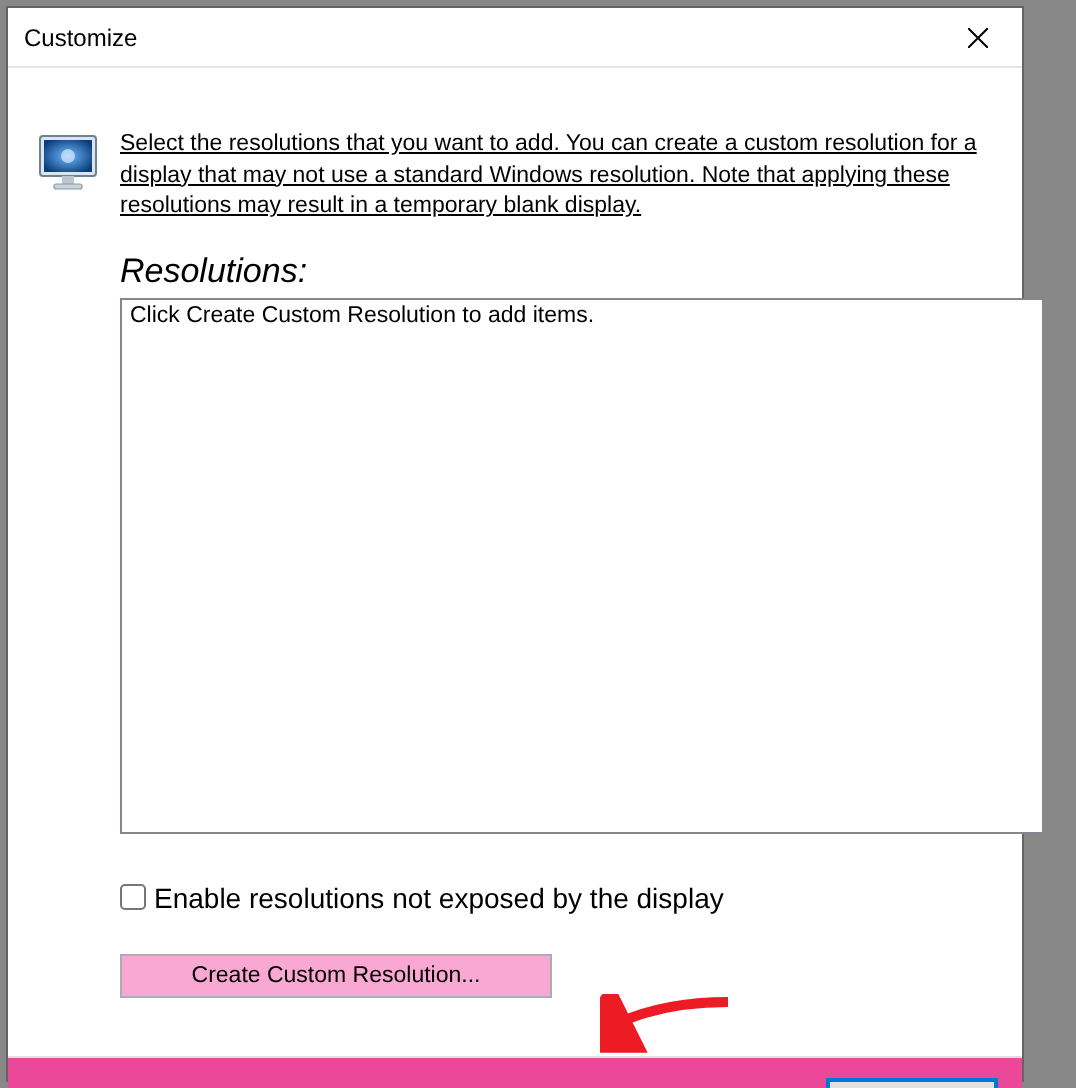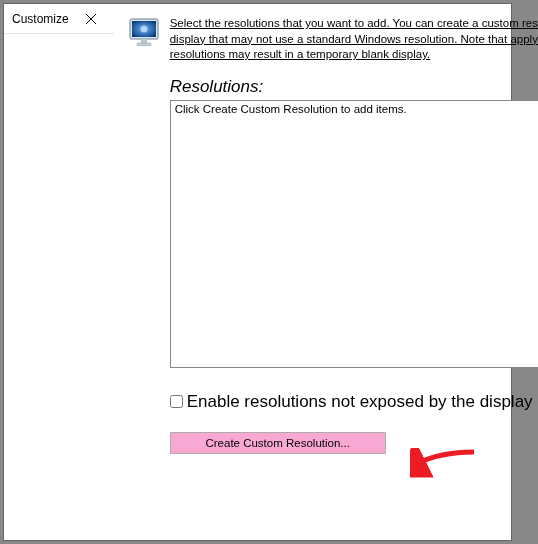--- a/index.html
+++ b/index.html
@@ -11,21 +11,22 @@
       height: 544px;
       overflow: hidden;
     }
     .window {
       width: 509px;
       height: 538px;
       margin: 3px;
       background: #fff;
       border: 1px solid #646464;
       display: flex;
-      flex-direction: row;
+      flex-direction: column;
+      gap: 19px;
     }
     .titlebar {
       height: 30px;
       display: flex;
       align-items: center;
       justify-content: space-between;
       padding: 0 0 0 8px;
       border-bottom: 1px solid #e5e5e5;
     }
     .titlebar-title { font-size: 12px; }
@@ -75,21 +76,21 @@
       margin-left: 42px;
       display: flex;
       align-items: center;
       gap: 4px;
     }
     .checkbox-row input[type="checkbox"] {
       width: 13px;
       height: 13px;
       margin: 0;
     }
-    .checkbox-row label { font-size: 17px; }
+    .checkbox-row label { font-size: 14px; }
     .create-btn {
       margin-top: 20px;
       margin-left: 42px;
       width: 216px;
       height: 22px;
       border: 1px solid #adadad;
       background: #f9a8d4;
       font-family: inherit;
       font-size: 11.5px;
       cursor: pointer;

